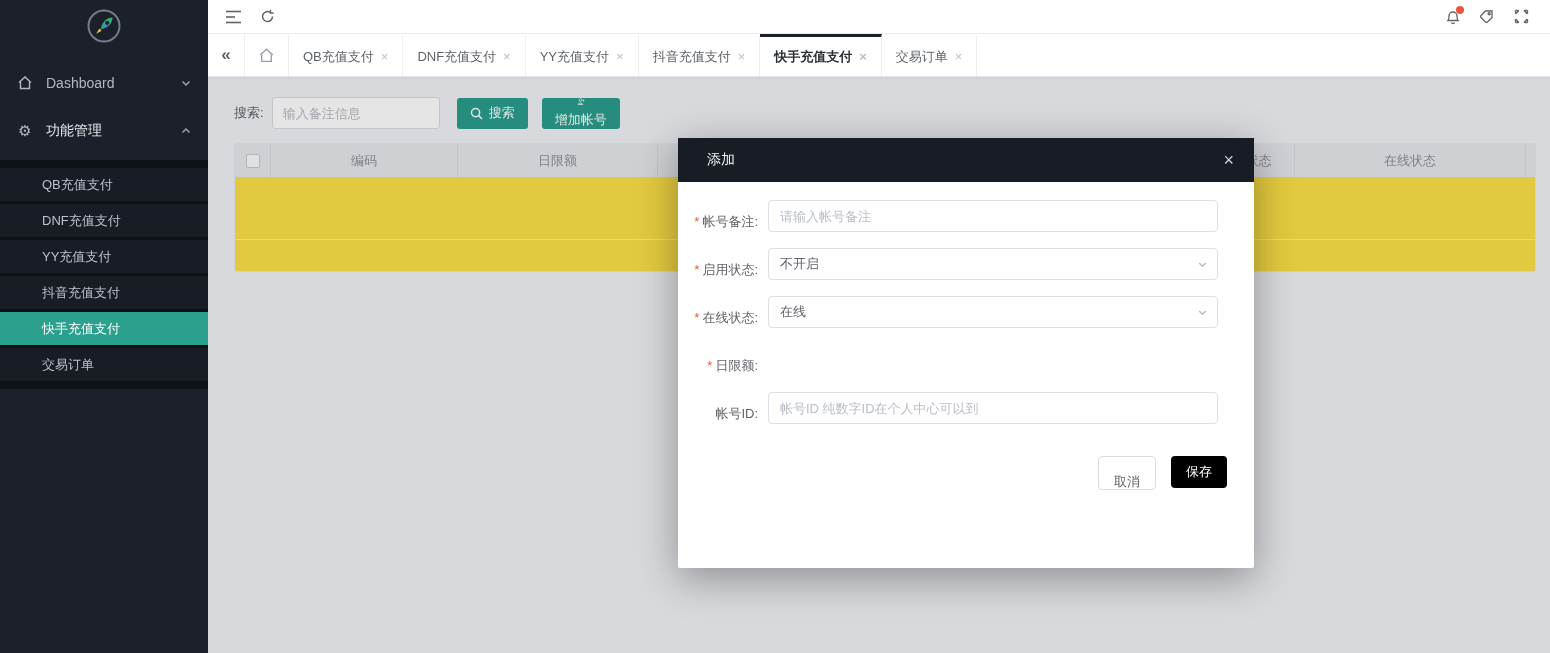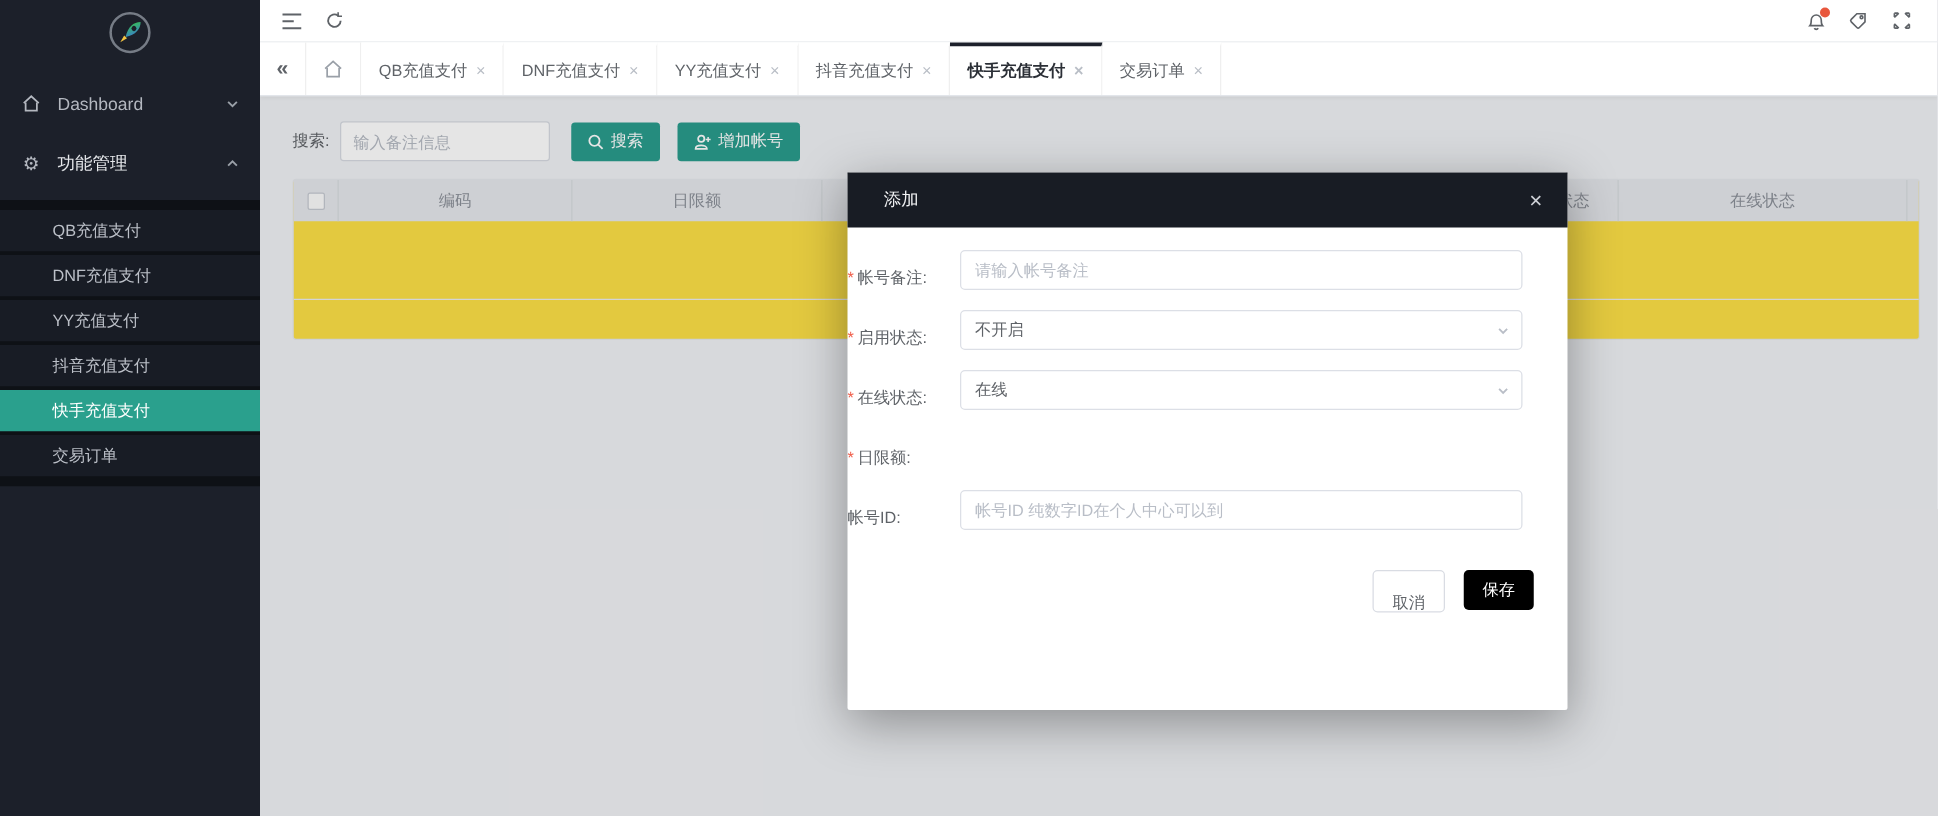--- a/index.html
+++ b/index.html
@@ -35,21 +35,21 @@
   .tab.active { border-top:3px solid #1d212b; font-weight:bold; color:#2b2f36; }
 
   
   .content { position:absolute; left:208px; top:77px; width:1342px; height:576px; background:#f0f2f5; }
   .toolbar { position:absolute; left:26px; top:20px; display:flex; align-items:center; }
   .search-label { font-size:13px; color:#5f6368; margin-right:8px; }
   .search-input { width:168px; height:32px; border:1px solid #d7dbe2; border-radius:3px; background:#fff; padding:0 10px; font-size:13px; color:#30343a; font-family:"Liberation Sans","DejaVu Sans",sans-serif; }
   .search-input::placeholder { color:#b6bbc4; }
   .btn { height:31px; border:none; border-radius:3px; background:#2a9c8d; color:#fff; font-size:13px; display:flex; align-items:center; gap:6px; padding:0 13px; cursor:pointer; font-family:"Liberation Sans","DejaVu Sans",sans-serif; }
   .btn-search { margin-left:17px; }
-  .btn-add { margin-left:14px; }
+  .btn-add { margin-left:14px;flex-direction:column; }
 
   .card { position:absolute; left:26px; top:66px; width:1302px; background:#fde047; border:1px solid #e6e9ee; border-radius:3px; }
   .thead { display:flex; height:33px; background:#e6e8ec; align-items:center; }
   .th { font-size:13px; color:#8b9099; text-align:center; height:33px; line-height:33px; border-right:1px solid #d8dbe0; white-space:nowrap; overflow:visible; }
   .th.last { border-right:none; }
   .col-check { width:36px; display:flex; align-items:center; justify-content:center; border-right:1px solid #d8dbe0; height:33px; }
   .checkbox { width:14px; height:14px; background:#fbfbfb; border:1px solid #c6cad2; border-radius:2px; cursor:pointer; }
   .c1 { width:187px; } .c2 { width:200px; } .cfill { flex:1; border-right:none; } .c3 { width:98px; } .c4 { width:231px; } .c5 { width:9px; }
   .tbody { height:63px; border-bottom:1px solid #ebedf0; }
   .tfoot { height:31px; }
@@ -57,21 +57,21 @@
   
   .overlay { position:absolute; left:208px; top:77px; width:1342px; height:576px; background:rgba(0,0,0,0.10); z-index:30; }
 
   
   .modal { position:absolute; left:678px; top:138px; width:576px; height:430px; background:#ffffff; border-radius:2px; box-shadow:0 10px 40px rgba(0,0,0,0.35); z-index:40; }
   .modal-head { height:44px; background:#181c24; display:flex; align-items:center; padding:0 20px 0 29px; }
   .modal-title { color:#f2f3f5; font-size:14px; flex:1; }
   .modal-close { color:#cdd0d6; font-size:18px; cursor:pointer; line-height:1; }
   .modal-body { padding-top:24px; }
   .form-row { display:flex; align-items:center; height:32px; margin-bottom:16px; }
-  .f-label { width:90px; font-size:13px; color:#5f6368; padding-right:10px; white-space:nowrap; }
+  .f-label { width:90px; text-align:right; font-size:13px; color:#5f6368; padding-right:10px; white-space:nowrap; }
   .req { color:#ef5b47; margin-right:3px; }
   .f-field { position:relative; width:450px; height:44px; }
   .f-input { width:450px; height:32px; border:1px solid #dcdfe6; border-radius:4px; padding:0 11px; font-size:13px; color:#5f6368; font-family:"Liberation Sans","DejaVu Sans",sans-serif; background:#fff; }
   .f-input::placeholder { color:#b9bec7; }
   .f-select { width:450px; height:32px; border:1px solid #dcdfe6; border-radius:4px; padding:0 11px; font-size:13px; color:#5f6368; background:#fff; display:flex; align-items:center; cursor:pointer; }
   .caret { position:absolute; right:10px; top:11px; color:#b9bec7; }
   .modal-btns { display:flex; justify-content:flex-end; padding-right:27px; margin-top:26px; gap:15px; }
   .btn-cancel { height:32px; padding:16px 15px; background:#fff; border:1px solid #d9dce3; border-radius:4px; font-size:13px; color:#5f6368; cursor:pointer; font-family:"Liberation Sans","DejaVu Sans",sans-serif; }
   .btn-save { height:32px; padding:0 15px; background:#000000; border:none; border-radius:4px; font-size:13px; color:#ffffff; cursor:pointer; font-family:"Liberation Sans","DejaVu Sans",sans-serif; }
 

